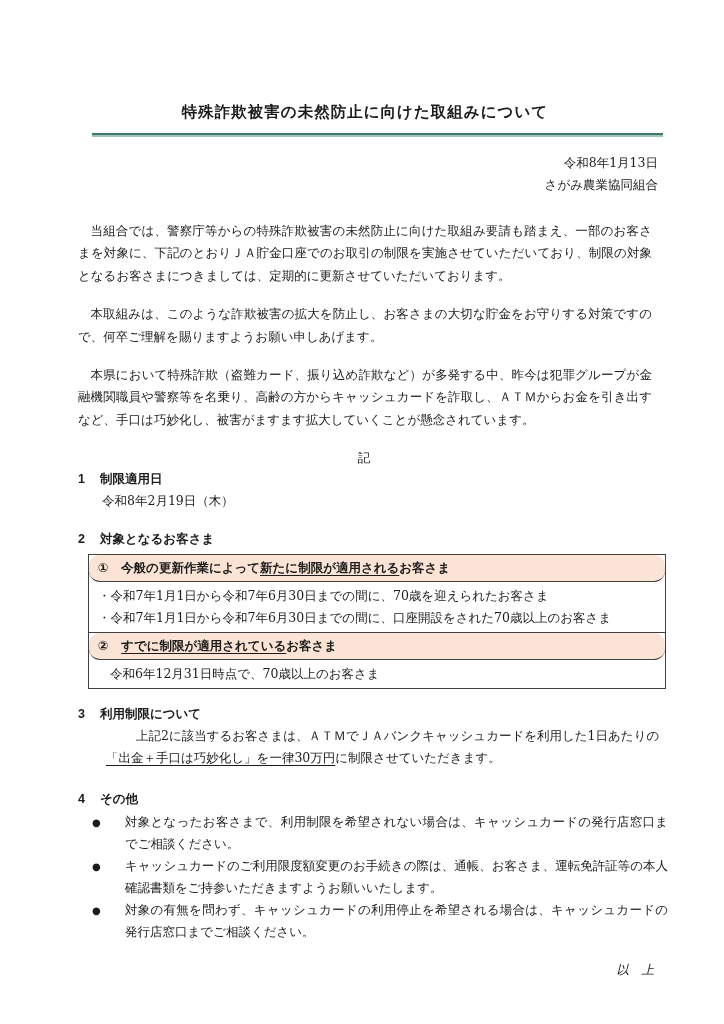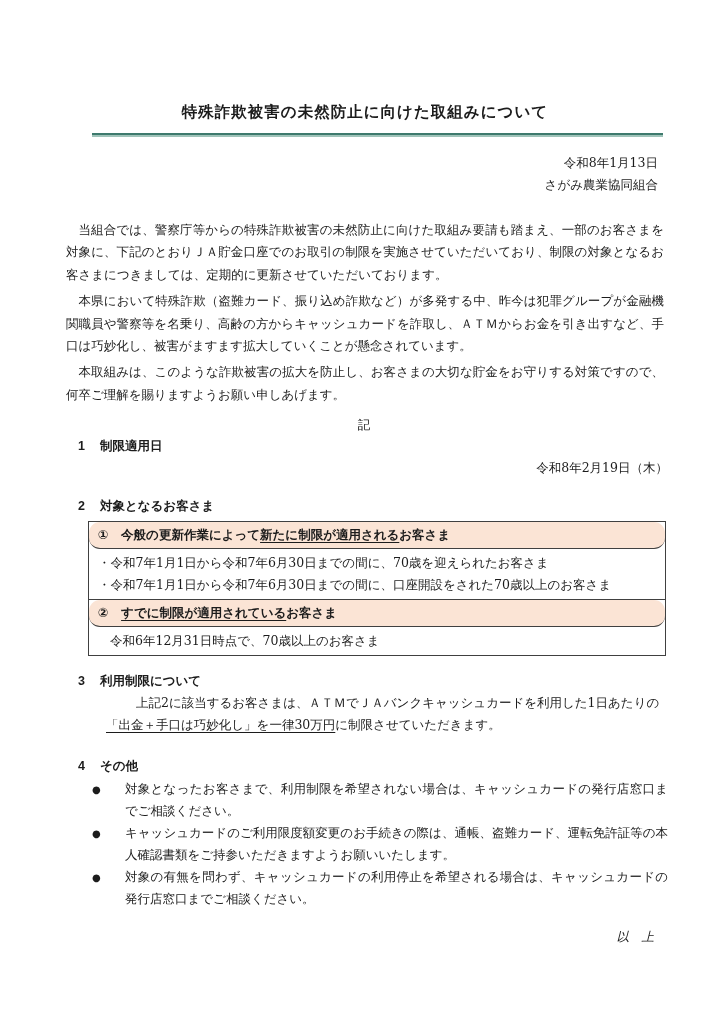--- a/index.html
+++ b/index.html
@@ -27,34 +27,33 @@
   }
   .divider {
     height: 4px;
     margin: 9px 5px 0 30px;
     background: linear-gradient(to bottom, var(--accent-line-dark) 0 42%, var(--accent-line-light) 42% 100%);
   }
   .meta { text-align: right; margin: 15px 10px 12px 0; line-height: 22px; }
 
   .intro { margin-top: 24px; }
   .intro p {
-    margin: 4px; text-indent: 1em; line-height: 22.4px;
+    margin: 16px; text-indent: 1em; line-height: 22.4px;
     text-align: justify;
-    font-family: Liberation Mono, monospace;
   }
 
   .record-mark { text-align: center; margin-top: 7px; line-height: 22px; letter-spacing: 2px; }
 
   .sec { margin-left: 16px; }
   .sec-head {
     display: flex; gap: 15px; align-items: baseline;
     font-family: "Liberation Sans", "DejaVu Sans", sans-serif;
     font-weight: 700; font-size: 12.5px; line-height: 21px;
   }
-  .sec-body { line-height: 22px; text-align: right; }
+  .sec-body { margin-left: 24px; line-height: 22px; }
 
   .sec-1 { margin-top: 0; }
   .sec-2 { margin-top: 17px; }
   .sec-3 { margin-top: 15px; }
   .sec-4 { margin-top: 20px; }
 
   .jtable {
     margin: 4px 2px 0 10px;
     border: 1px solid var(--table-border);
   }
@@ -96,22 +95,22 @@
   <h1 class="title">特殊詐欺被害の未然防止に向けた取組みについて</h1>
   <div class="divider"></div>
 
   <div class="meta">
     <div>令和8年1月13日</div>
     <div>さがみ農業協同組合</div>
   </div>
 
   <div class="intro">
     <p>当組合では、警察庁等からの特殊詐欺被害の未然防止に向けた取組み要請も踏まえ、一部のお客さまを対象に、下記のとおりＪＡ貯金口座でのお取引の制限を実施させていただいており、制限の対象となるお客さまにつきましては、定期的に更新させていただいております。</p>
+    <p>本取組みは、このような詐欺被害の拡大を防止し、お客さまの大切な貯金をお守りする対策ですので、何卒ご理解を賜りますようお願い申しあげます。</p>
     <p>本県において特殊詐欺（盗難カード、振り込め詐欺など）が多発する中、昨今は犯罪グループが金融機関職員や警察等を名乗り、高齢の方からキャッシュカードを詐取し、ＡＴＭからお金を引き出すなど、手口は巧妙化し、被害がますます拡大していくことが懸念されています。</p>
-    <p>本取組みは、このような詐欺被害の拡大を防止し、お客さまの大切な貯金をお守りする対策ですので、何卒ご理解を賜りますようお願い申しあげます。</p>
   </div>
 
   <div class="record-mark">記</div>
 
   <section class="sec sec-1">
     <div class="sec-head">
       <span>1</span>
       <span>制限適用日</span>
     </div>
     <div class="sec-body">令和8年2月19日（木）</div>
@@ -155,21 +154,21 @@
       <span>4</span>
       <span>その他</span>
     </div>
     <ul class="bullets">
       <li>
         <span class="bullet-mark">●</span>
         <span class="bullet-text">対象となったお客さまで、利用制限を希望されない場合は、キャッシュカードの発行店窓口までご相談ください。</span>
       </li>
       <li>
         <span class="bullet-mark">●</span>
-        <span class="bullet-text">キャッシュカードのご利用限度額変更のお手続きの際は、通帳、盗難カード、運転免許証等の本人確認書類をご持参いただきますようお願いいたします。</span>
+        <span class="bullet-text">キャッシュカードのご利用限度額変更のお手続きの際は、通帳、お客さま、運転免許証等の本人確認書類をご持参いただきますようお願いいたします。</span>
       </li>
       <li>
         <span class="bullet-mark">●</span>
         <span class="bullet-text">対象の有無を問わず、キャッシュカードの利用停止を希望される場合は、キャッシュカードの発行店窓口までご相談ください。</span>
       </li>
     </ul>
   </section>
 
   <div class="closing">以　上</div>
 

